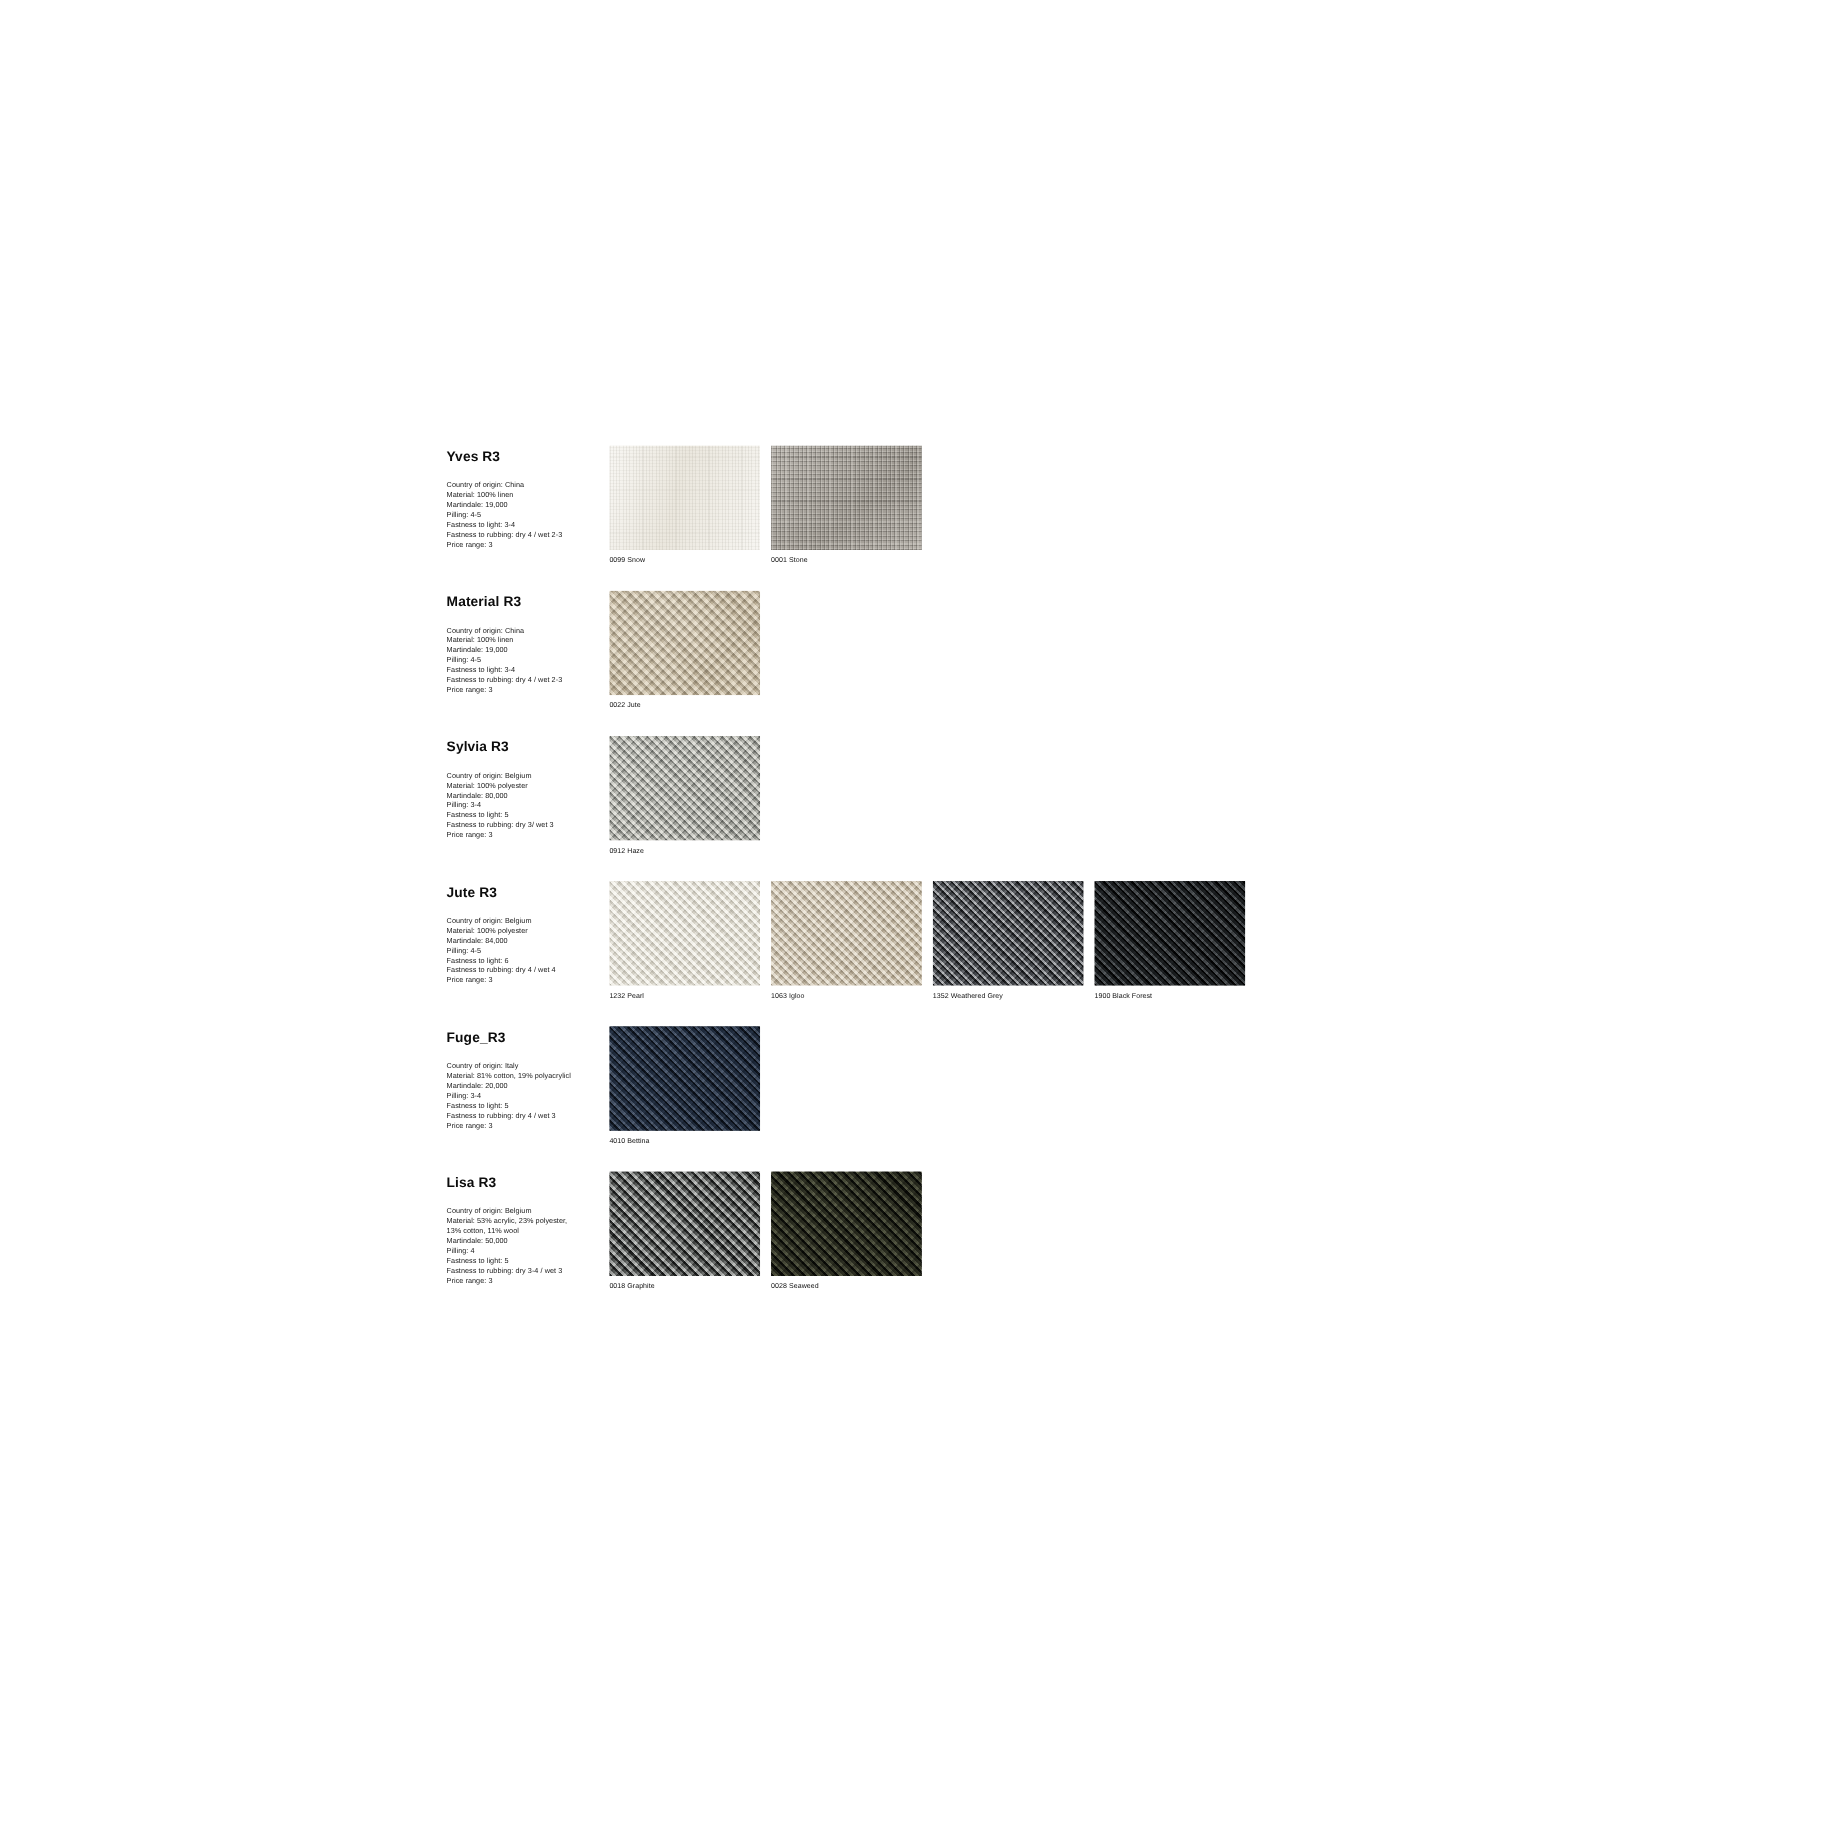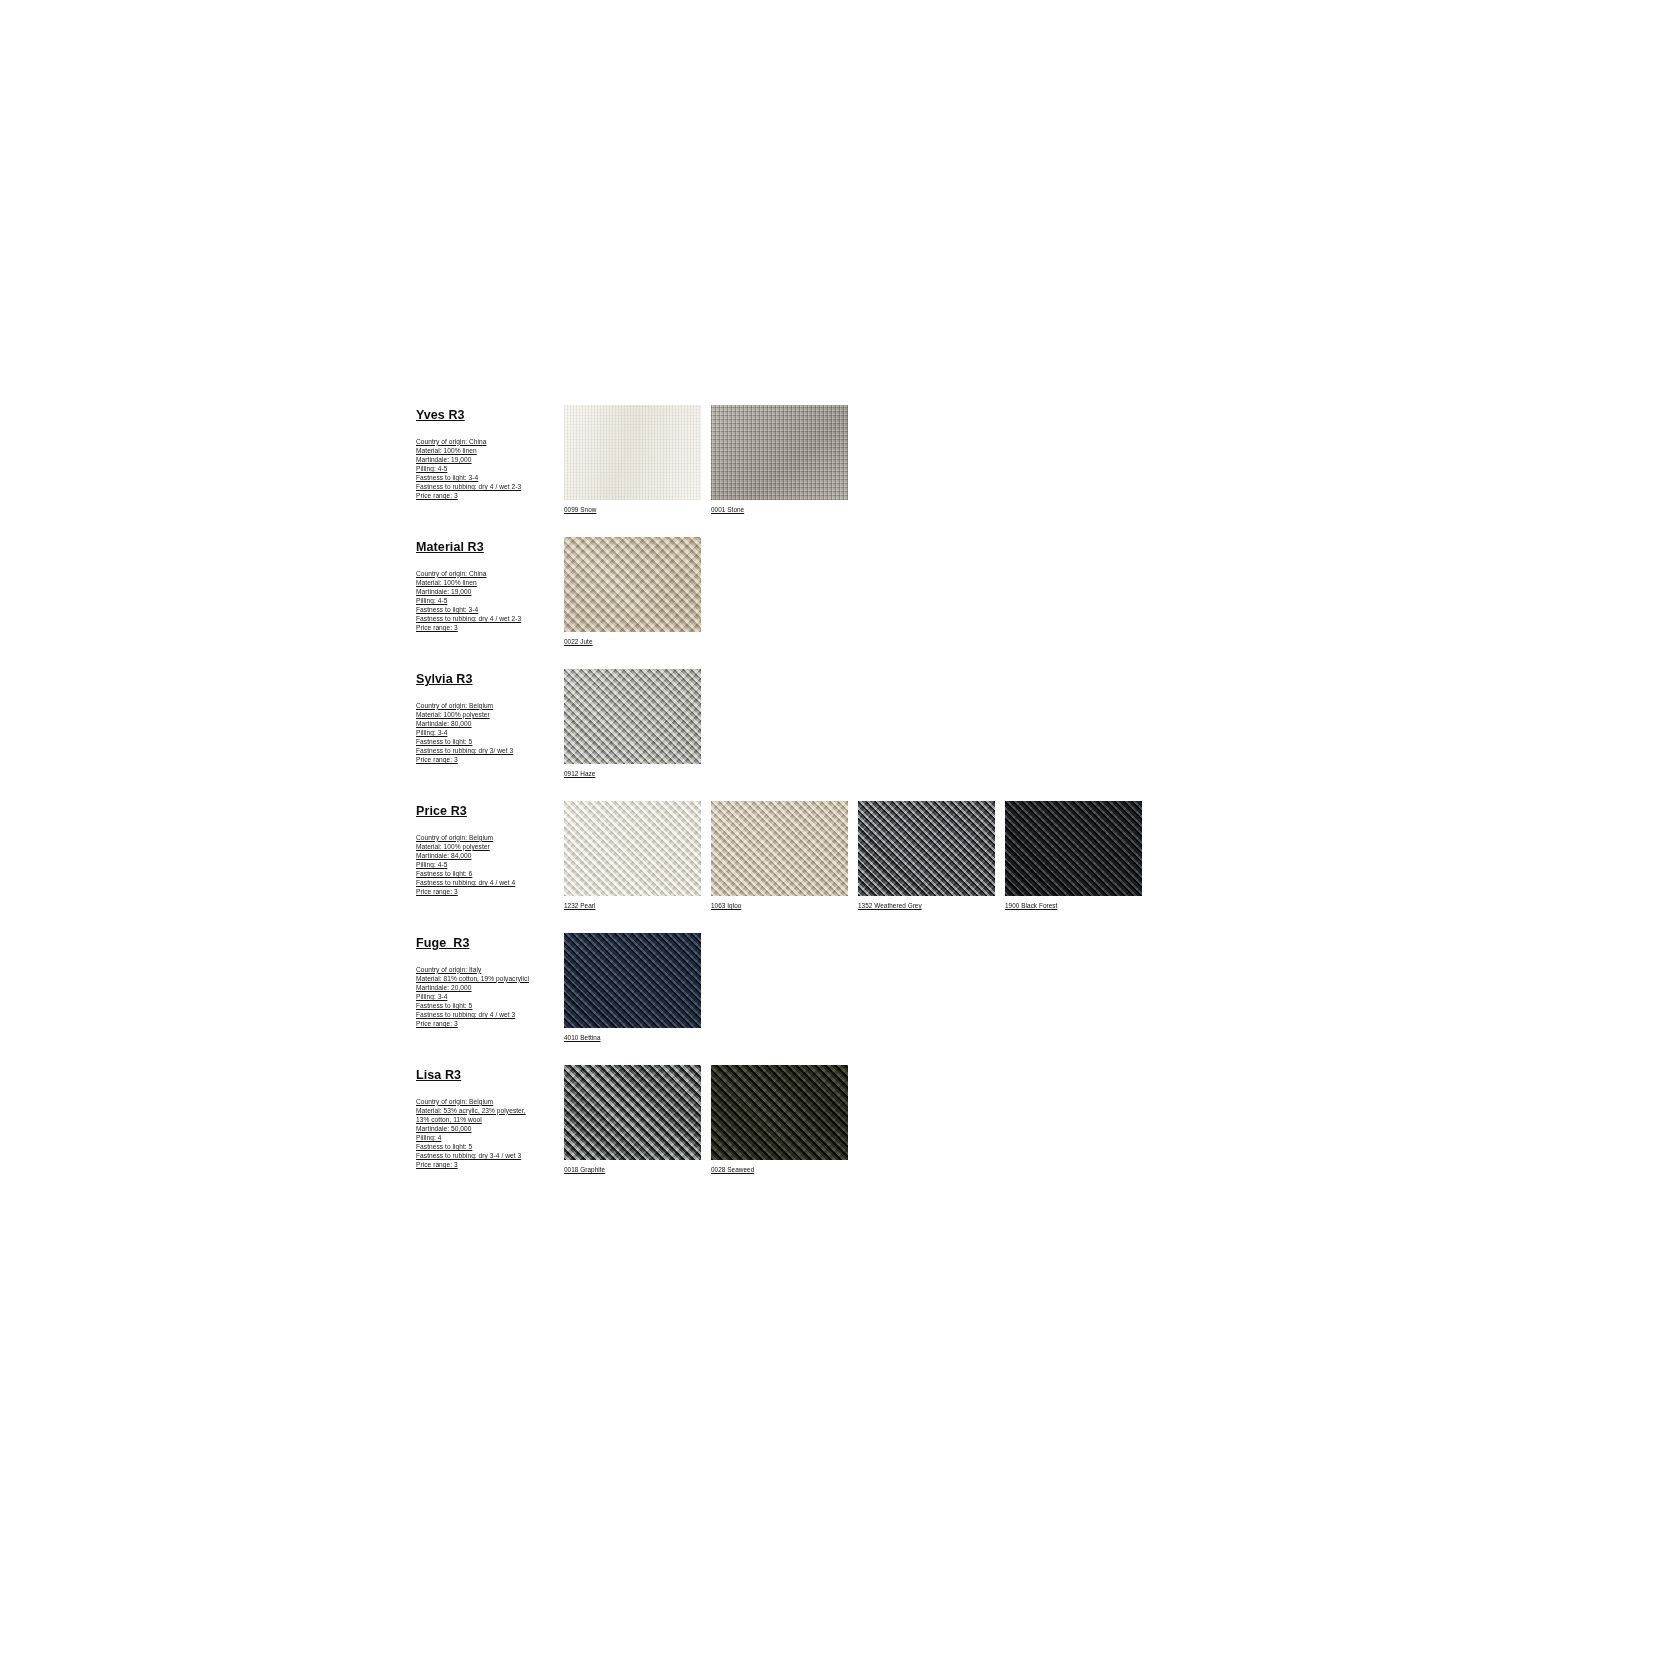--- a/index.html
+++ b/index.html
@@ -16,24 +16,23 @@
     overflow: hidden;
   }
   .page {
     position: absolute;
     left: 0; top: 0;
     width: 1676px;
     height: 1676px;
   }
   .sheet {
     position: absolute;
-    left: 416px;
+    left: 406px;
     top: 405px;
     width: 760px;
-    text-decoration: underline;
   }
   .family {
     position: relative;
     display: flex;
     flex-direction: row;
     align-items: flex-start;
     margin-bottom: 22px;
   }
   .info-col {
     width: 148px;
@@ -249,21 +248,21 @@
           <div class="swatch-block">
             <div class="swatch">
               <div class="tex tex-haze"></div>
             </div>
             <div class="swatch-label">0912 Haze</div>
           </div>
         </div>
       </div>
       <div class="family">
         <div class="info-col">
-          <div class="family-title">Price R3</div>
+          <div class="family-title">Jute R3</div>
           <ul class="spec-list">
             <li>Country of origin: Belgium</li>
             <li>Material: 100% polyester</li>
             <li>Martindale: 84,000</li>
             <li>Pilling: 4-5</li>
             <li>Fastness to light: 6</li>
             <li>Fastness to rubbing: dry 4 / wet 4</li>
             <li>Price range: 3</li>
           </ul>
         </div>

